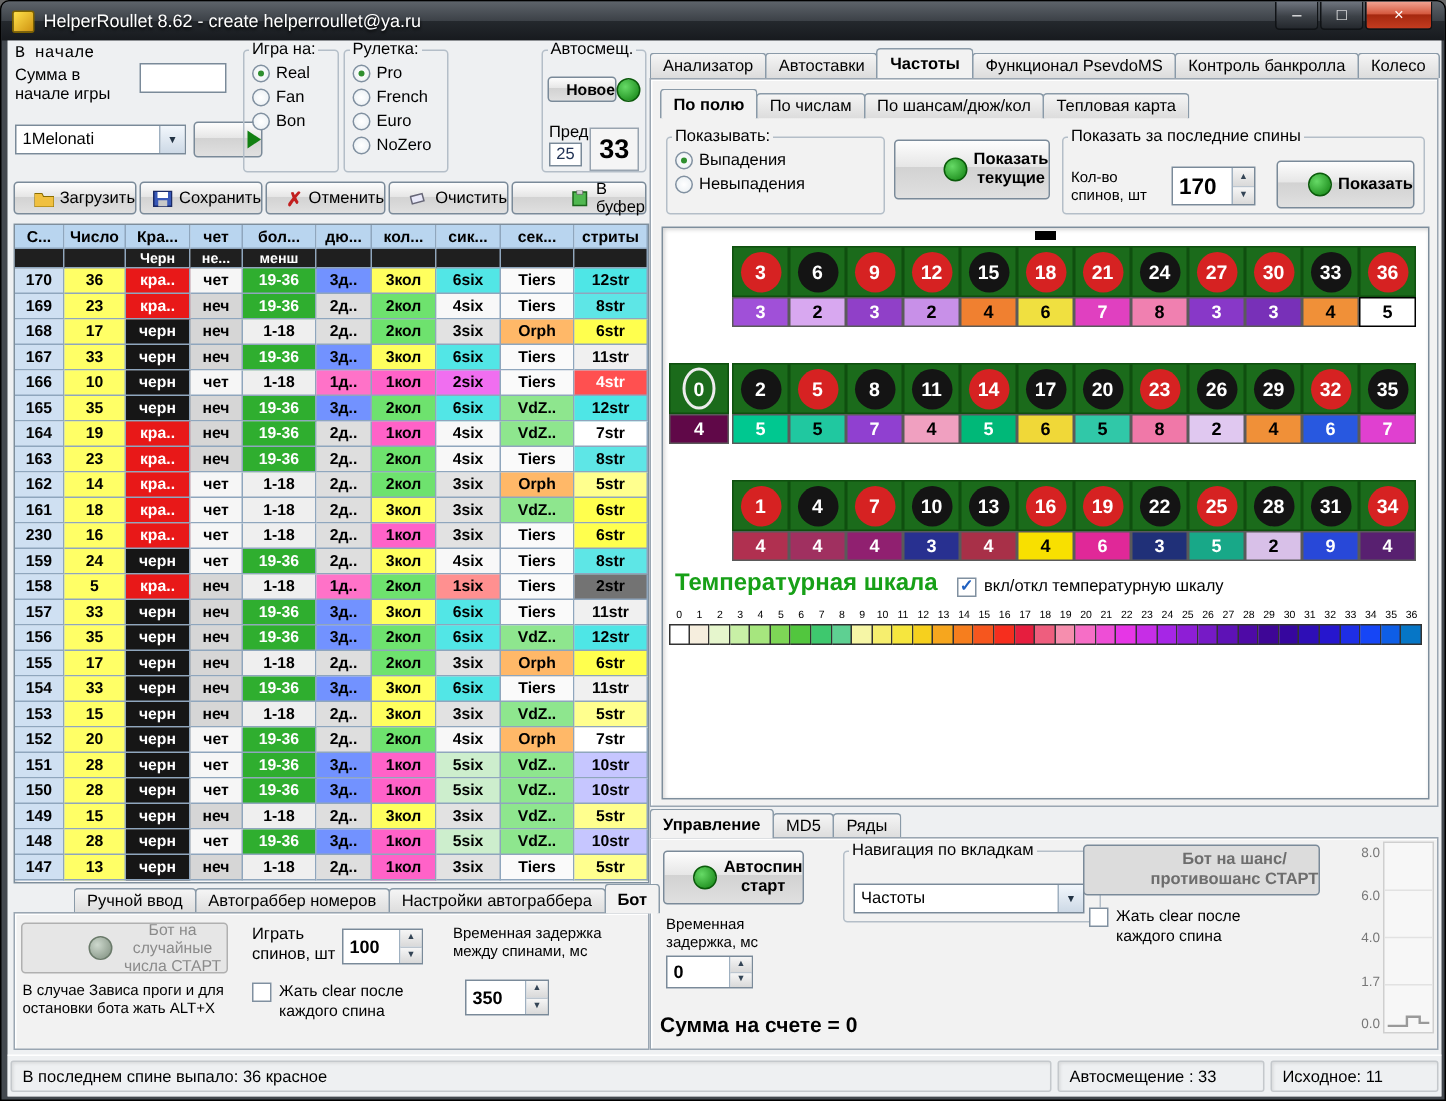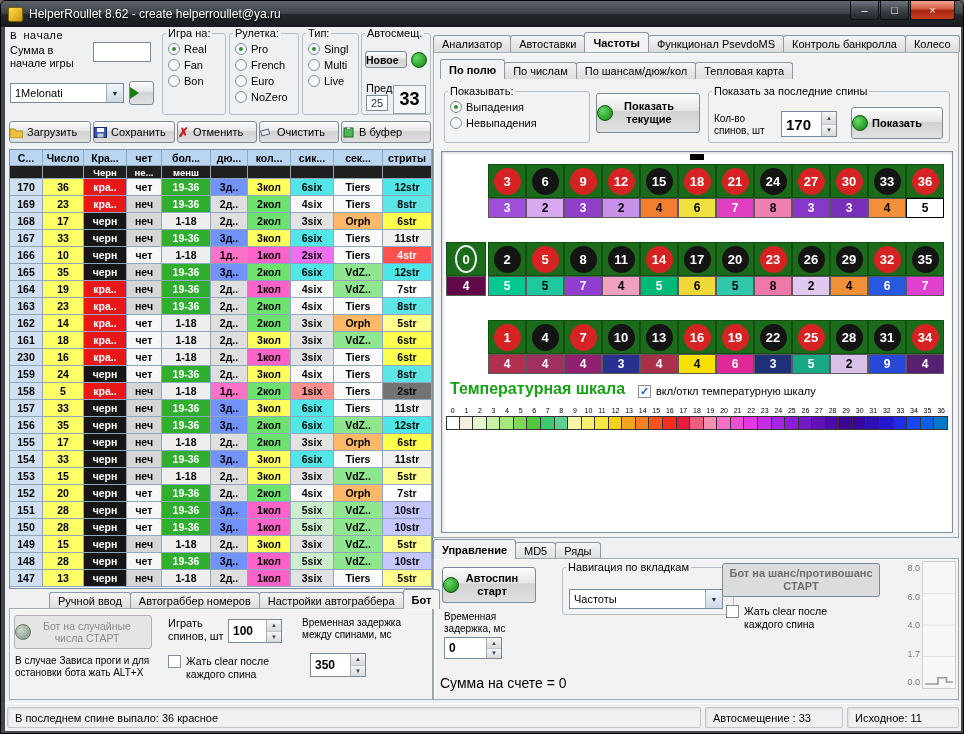--- a/index.html
+++ b/index.html
@@ -10,22 +10,22 @@
 .app-ico{width:15px;height:15px;border-radius:2px;border:1px solid #7d6200;background:linear-gradient(135deg,#ffe14a,#cf9312);}
 .title-text{color:#fff;font-size:12px;text-shadow:0 1px 2px #000;}
 .caps{position:absolute;right:8px;top:0;display:flex;}
 .cap-btn{width:29px;height:19px;margin-left:1px;color:#fff;font-size:11px;display:flex;align-items:center;justify-content:center;
  border:1px solid #101316;border-top:none;border-radius:0 0 3px 3px;background:linear-gradient(#707680,#3c4147 55%,#24282d);}
 .cap-btn.close{width:45px;background:linear-gradient(#f2a493,#d55a40 45%,#a5280f 50%,#c43c20);}
 .client{position:absolute;left:4px;top:26px;width:956px;height:704px;background:#eef0f2;overflow:hidden;}
 .lbl{position:absolute;font-size:11px;color:#000;line-height:1.15;}
 .tiny{font-size:10px;}
 .tbox{position:absolute;border:1px solid #7a8a99;background:#fff;font-size:11px;padding:1px 3px;}
-.btn{position:absolute;display:flex;align-items:center;justify-content:flex-start;gap:4px;font-size:11px;color:#000;
- background:linear-gradient(#fdfdfd,#e6e6e6 45%,#d2d2d2 46%,#e0e0e0);border:1px solid #7a8a99;border-radius:3px;}
+.btn{position:absolute;display:flex;align-items:center;justify-content:flex-end;gap:4px;font-size:11px;color:#000;
+ background:linear-gradient(#fdfdfd,#e6e6e6 45%,#d2d2d2 46%,#e0e0e0);border:1px solid #7a8a99;border-radius:3px;padding-left:44px;}
 .btn.bold,.b{font-weight:bold;}
 .btn.disabled{color:#8a8a8a;background:#e6e6e6;border-color:#b0b0b0;}
 .btn.flat{background:#dcdcdc;color:#6d6d6d;font-weight:bold;}
 .wrap{white-space:normal;text-align:center;line-height:1.15;}
 .gbox{position:absolute;border:1px solid #b4bec8;border-radius:3px;padding:1px 3px;min-inline-size:auto;}
 .gbox legend{font-size:11px;padding:0 2px;}
 .radio-item{display:flex;align-items:center;gap:4px;font-size:11px;height:15px;margin:1px 0 1px 2px;}
 .rb{width:12px;height:12px;border-radius:50%;background:radial-gradient(#fff,#e8eef2);border:1px solid #8090a0;position:relative;flex:none;}
 .rb.on::after{content:"";position:absolute;inset:3px;border-radius:50%;background:#2f8f2f;}
 .combo{position:absolute;background:#fff;border:1px solid #7a8a99;display:flex;align-items:center;font-size:11px;padding-left:4px;}
@@ -142,37 +142,20 @@
           <div class="radio-item">
             <span class="rb"></span>
             <span>Euro</span>
           </div>
           <div class="radio-item">
             <span class="rb"></span>
             <span>NoZero</span>
           </div>
         </div>
     </fieldset>
-    <fieldset class="gbox" style="left:297px;top:0;width:57px;height:88px;">
-      <legend>Тип:</legend>
-      <div>
-          <div class="radio-item">
-            <span class="rb on"></span>
-            <span>Singl</span>
-          </div>
-          <div class="radio-item">
-            <span class="rb"></span>
-            <span>Multi</span>
-          </div>
-          <div class="radio-item">
-            <span class="rb"></span>
-            <span>Live</span>
-          </div>
-        </div>
-    </fieldset>
 
     <fieldset class="gbox" style="left:356px;top:0;width:70px;height:88px;">
       <legend>Автосмещ.</legend>
       <div class="btn b" style="left:3px;top:12px;width:42px;height:17px;font-size:10.5px;">
         <span>Новое</span>
       </div>
       <span class="grec" style="position:absolute;right:3px;top:13px;"></span>
       <div class="lbl" style="left:4px;top:43px;">Пред.</div>
       <div class="valbox" style="left:4px;top:56px;width:22px;height:16px;">25</div>
       <div class="bigval" style="left:31px;top:46px;width:33px;height:29px;">33</div>
@@ -957,21 +940,21 @@
           </div>
         <div class="plot">
           <svg width="100%" height="100%" viewBox="0 0 30 124" preserveAspectRatio="none">
             <line x1="0" y1="31" x2="30" y2="31" stroke="#e2e2e2" stroke-width="1"></line>
             <line x1="0" y1="62" x2="30" y2="62" stroke="#e2e2e2" stroke-width="1"></line>
             <line x1="0" y1="93" x2="30" y2="93" stroke="#e2e2e2" stroke-width="1"></line>
             <polyline points="2,120 14,120 14,114 22,114 22,118 28,118" fill="none" stroke="#9a9a9a" stroke-width="1.5"></polyline>
           </svg>
         </div>
       </div>
-      <div class="lbl" style="left:6px;top:116px;font-size:14px;font-weight:normal;">Сумма на счете = 0</div>
+      <div class="lbl" style="left:6px;top:116px;font-size:14px;font-weight:bold;">Сумма на счете = 0</div>
     </div>
 
     <div class="statusbar">
       <div class="seg" style="flex:1;">В последнем спине выпало: 36 красное</div>
       <div class="seg" style="width:138px;">Автосмещение : 33</div>
       <div class="seg" style="width:112px;">Исходное: 11</div>
     </div>
 
   </div>
 </div>

